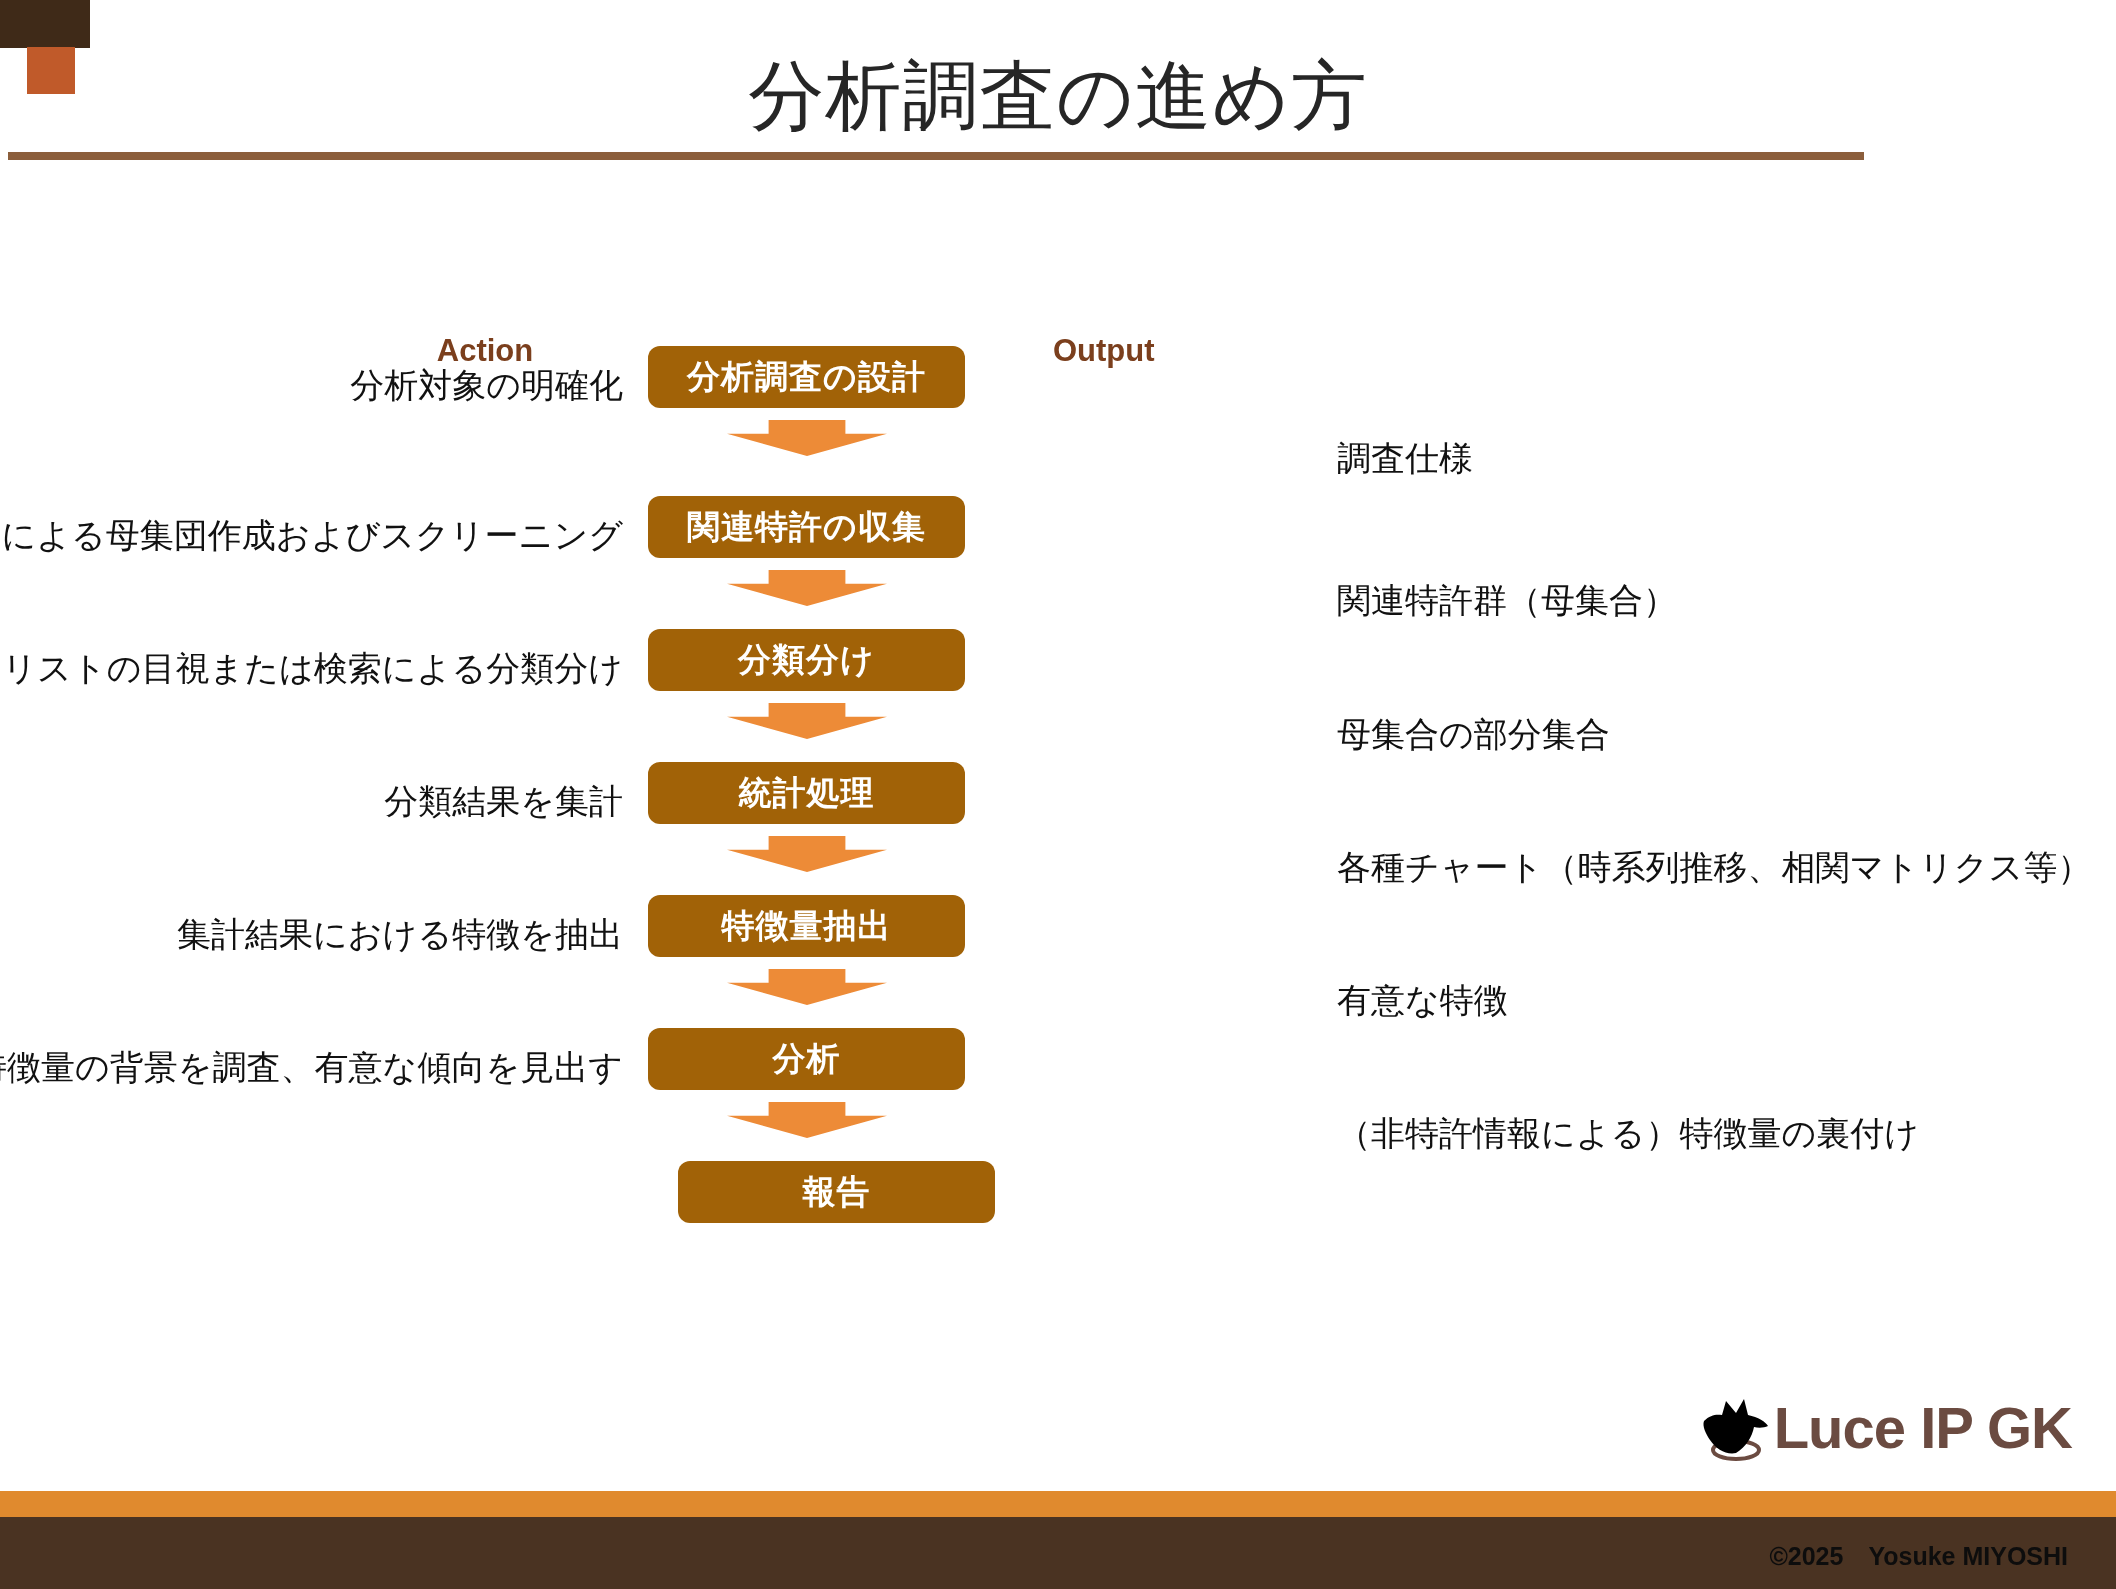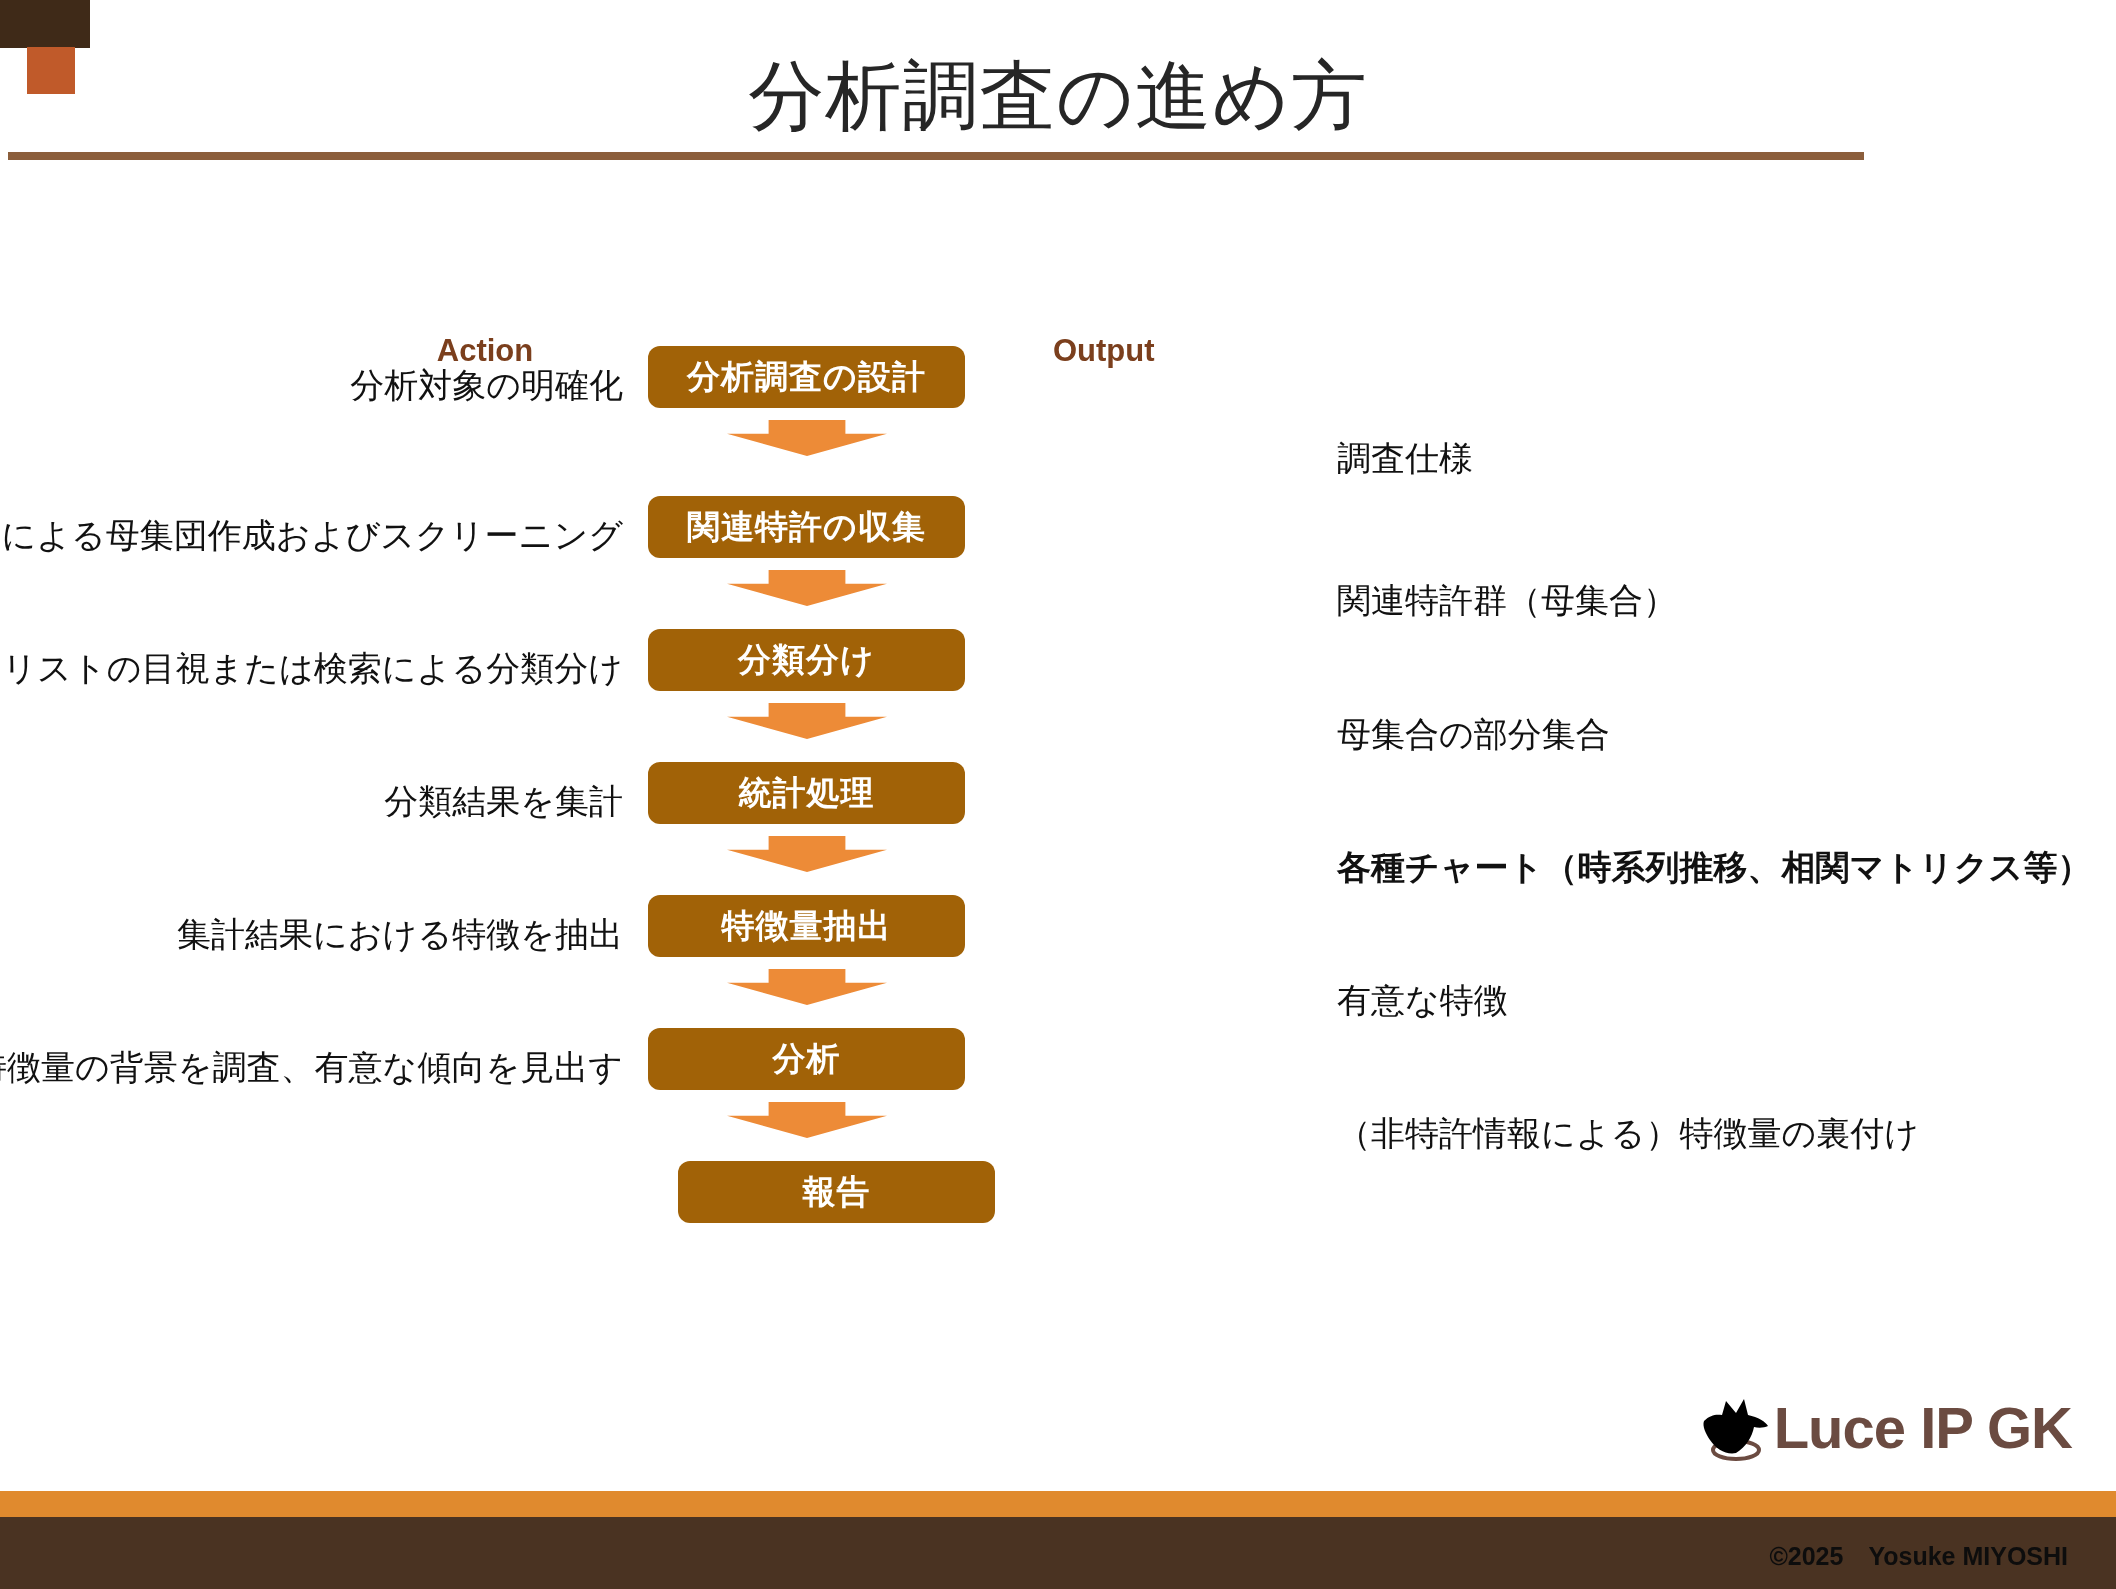--- a/index.html
+++ b/index.html
@@ -185,21 +185,21 @@
   <div class="output-label" style="top:578px;text-align:center;">関連特許群（母集合）</div>
 
   <div class="action-label" style="top:646px;">アナリストの目視または検索による分類分け</div>
   <div class="proc-box" style="top:629px;">分類分け</div>
   <div class="arrow" style="top:703px;"></div>
   <div class="output-label" style="top:712px;">母集合の部分集合</div>
 
   <div class="action-label" style="top:779px;">分類結果を集計</div>
   <div class="proc-box" style="top:762px;">統計処理</div>
   <div class="arrow" style="top:836px;"></div>
-  <div class="output-label" style="top:845px;font-weight:bold;">各種チャート（時系列推移、相関マトリクス等）</div>
+  <div class="output-label" style="top:845px;">各種チャート（時系列推移、相関マトリクス等）</div>
 
   <div class="action-label" style="top:912px;">集計結果における特徴を抽出</div>
   <div class="proc-box" style="top:895px;">特徴量抽出</div>
   <div class="arrow" style="top:969px;"></div>
   <div class="output-label" style="top:978px;">有意な特徴</div>
 
   <div class="action-label" style="top:1045px;">特徴量の背景を調査、有意な傾向を見出す</div>
   <div class="proc-box" style="top:1028px;">分析</div>
   <div class="arrow" style="top:1102px;"></div>
   <div class="output-label" style="top:1111px;">（非特許情報による）特徴量の裏付け</div>

